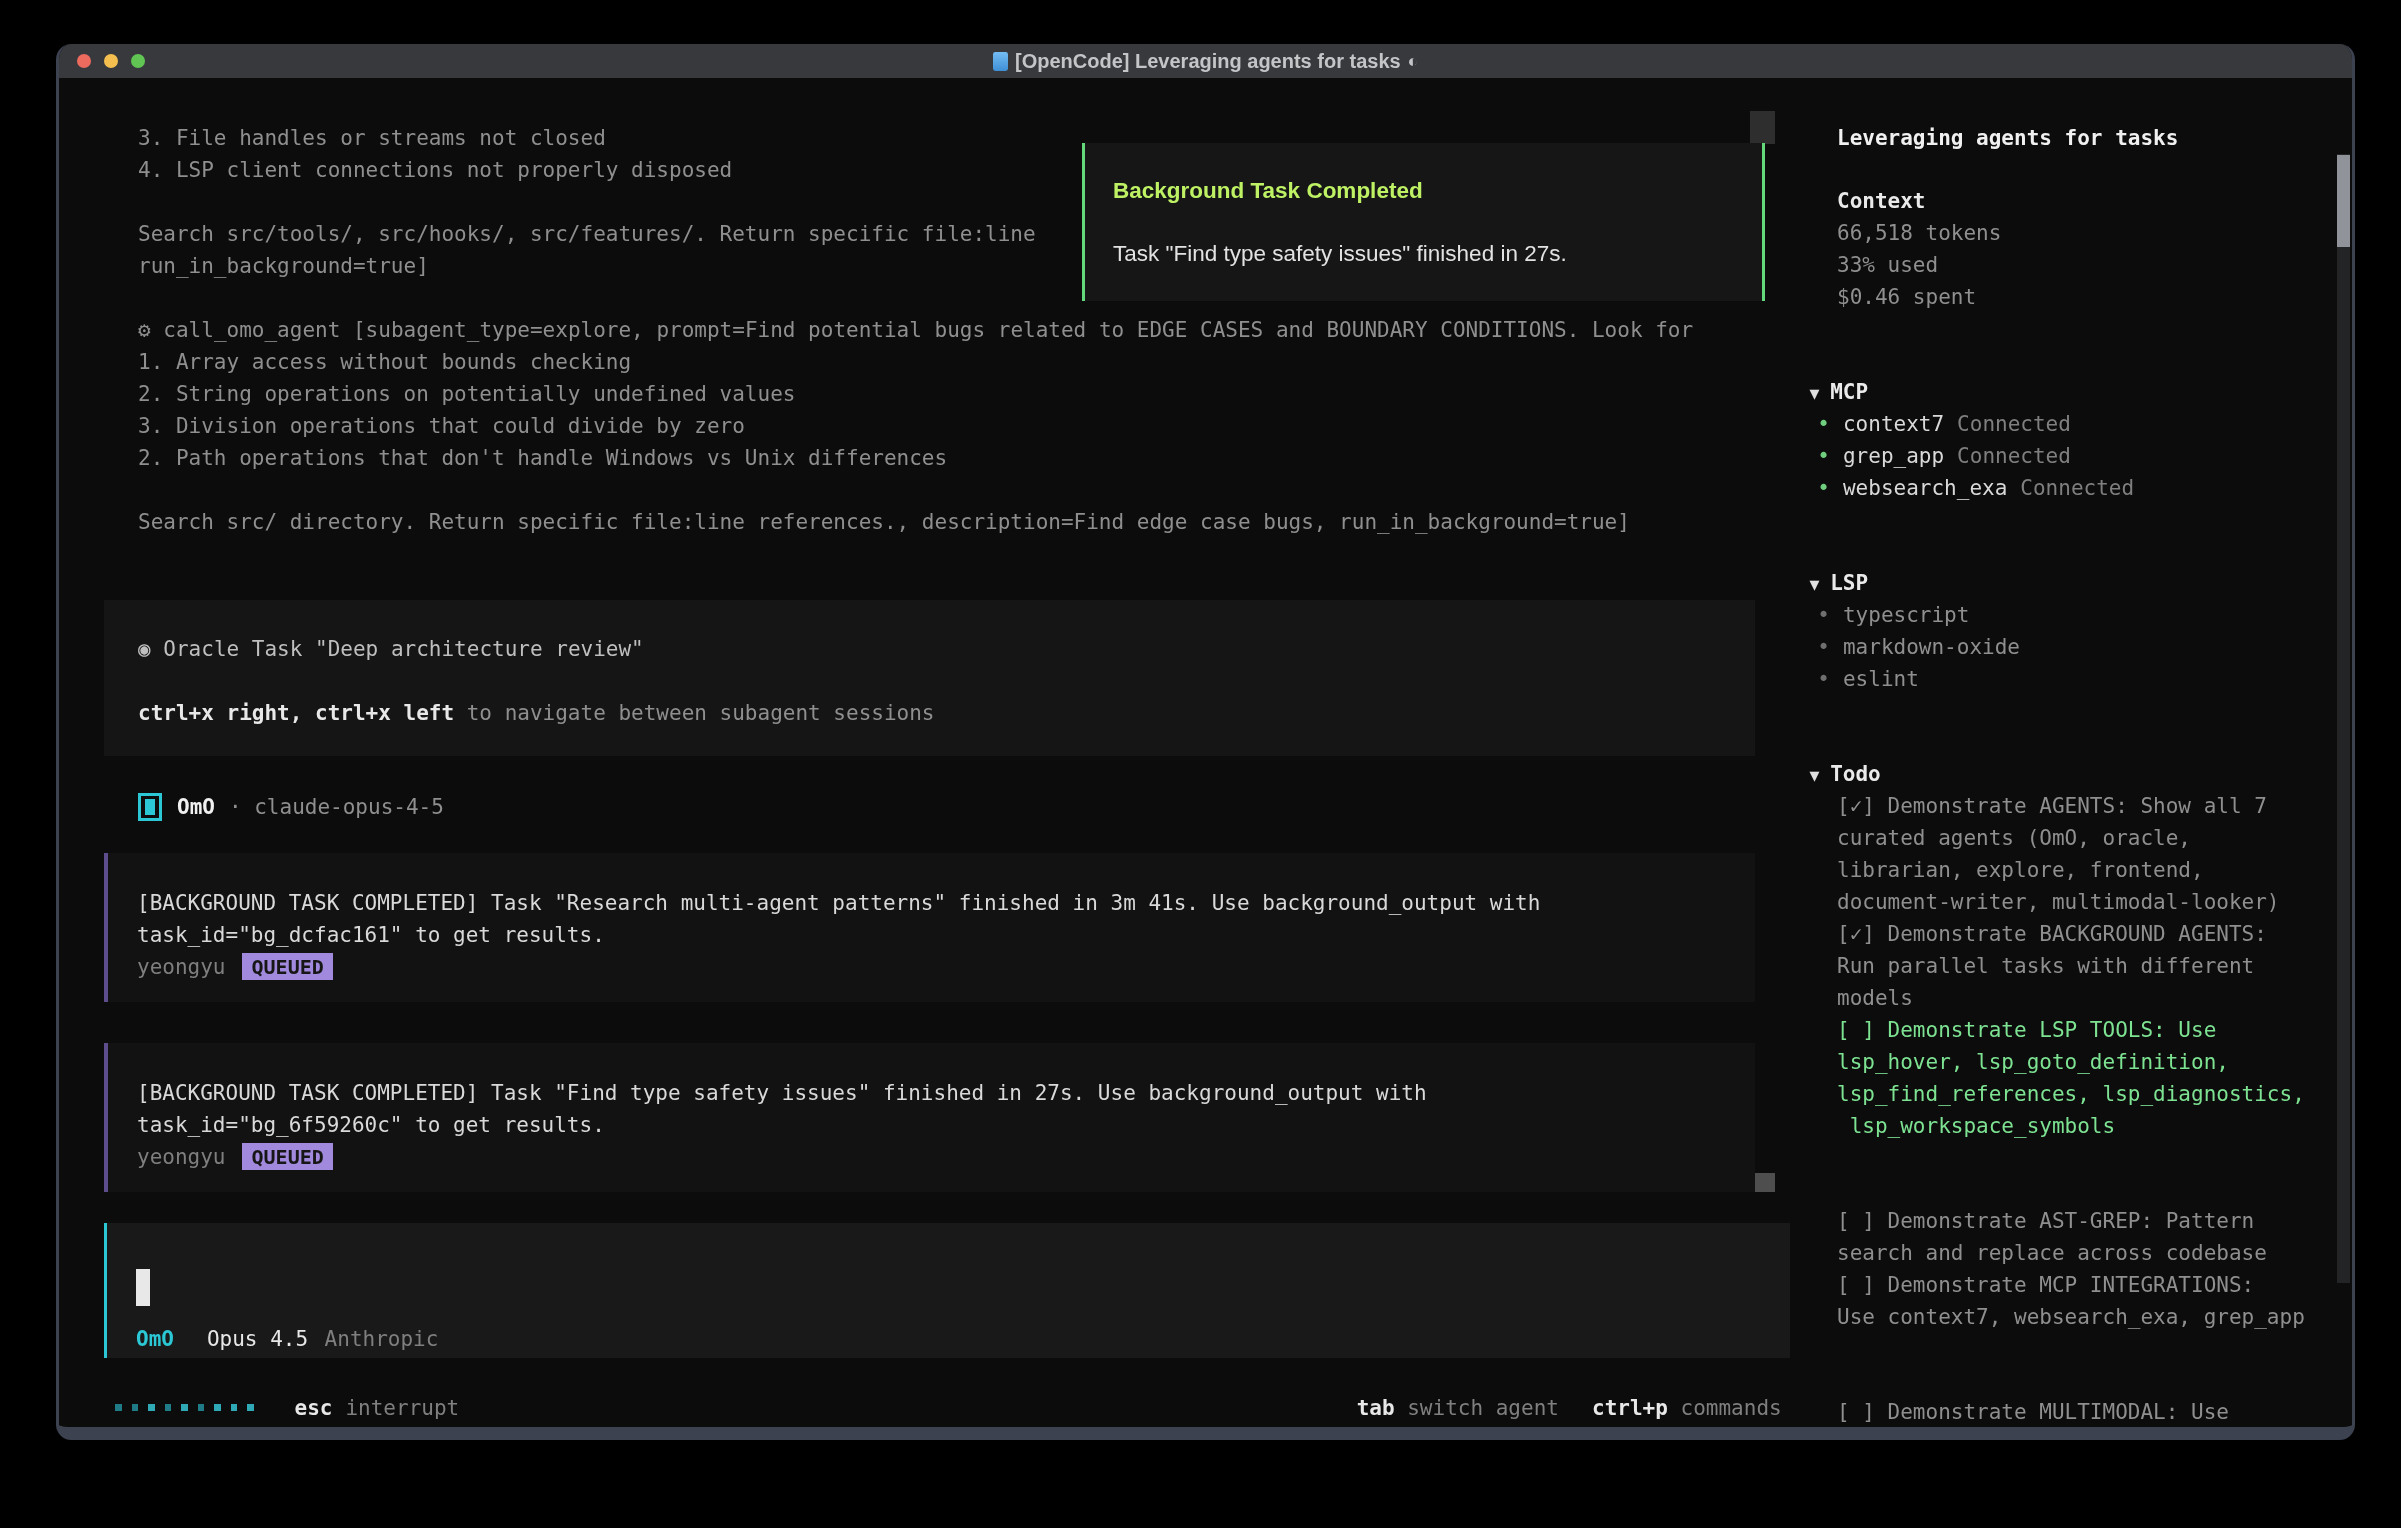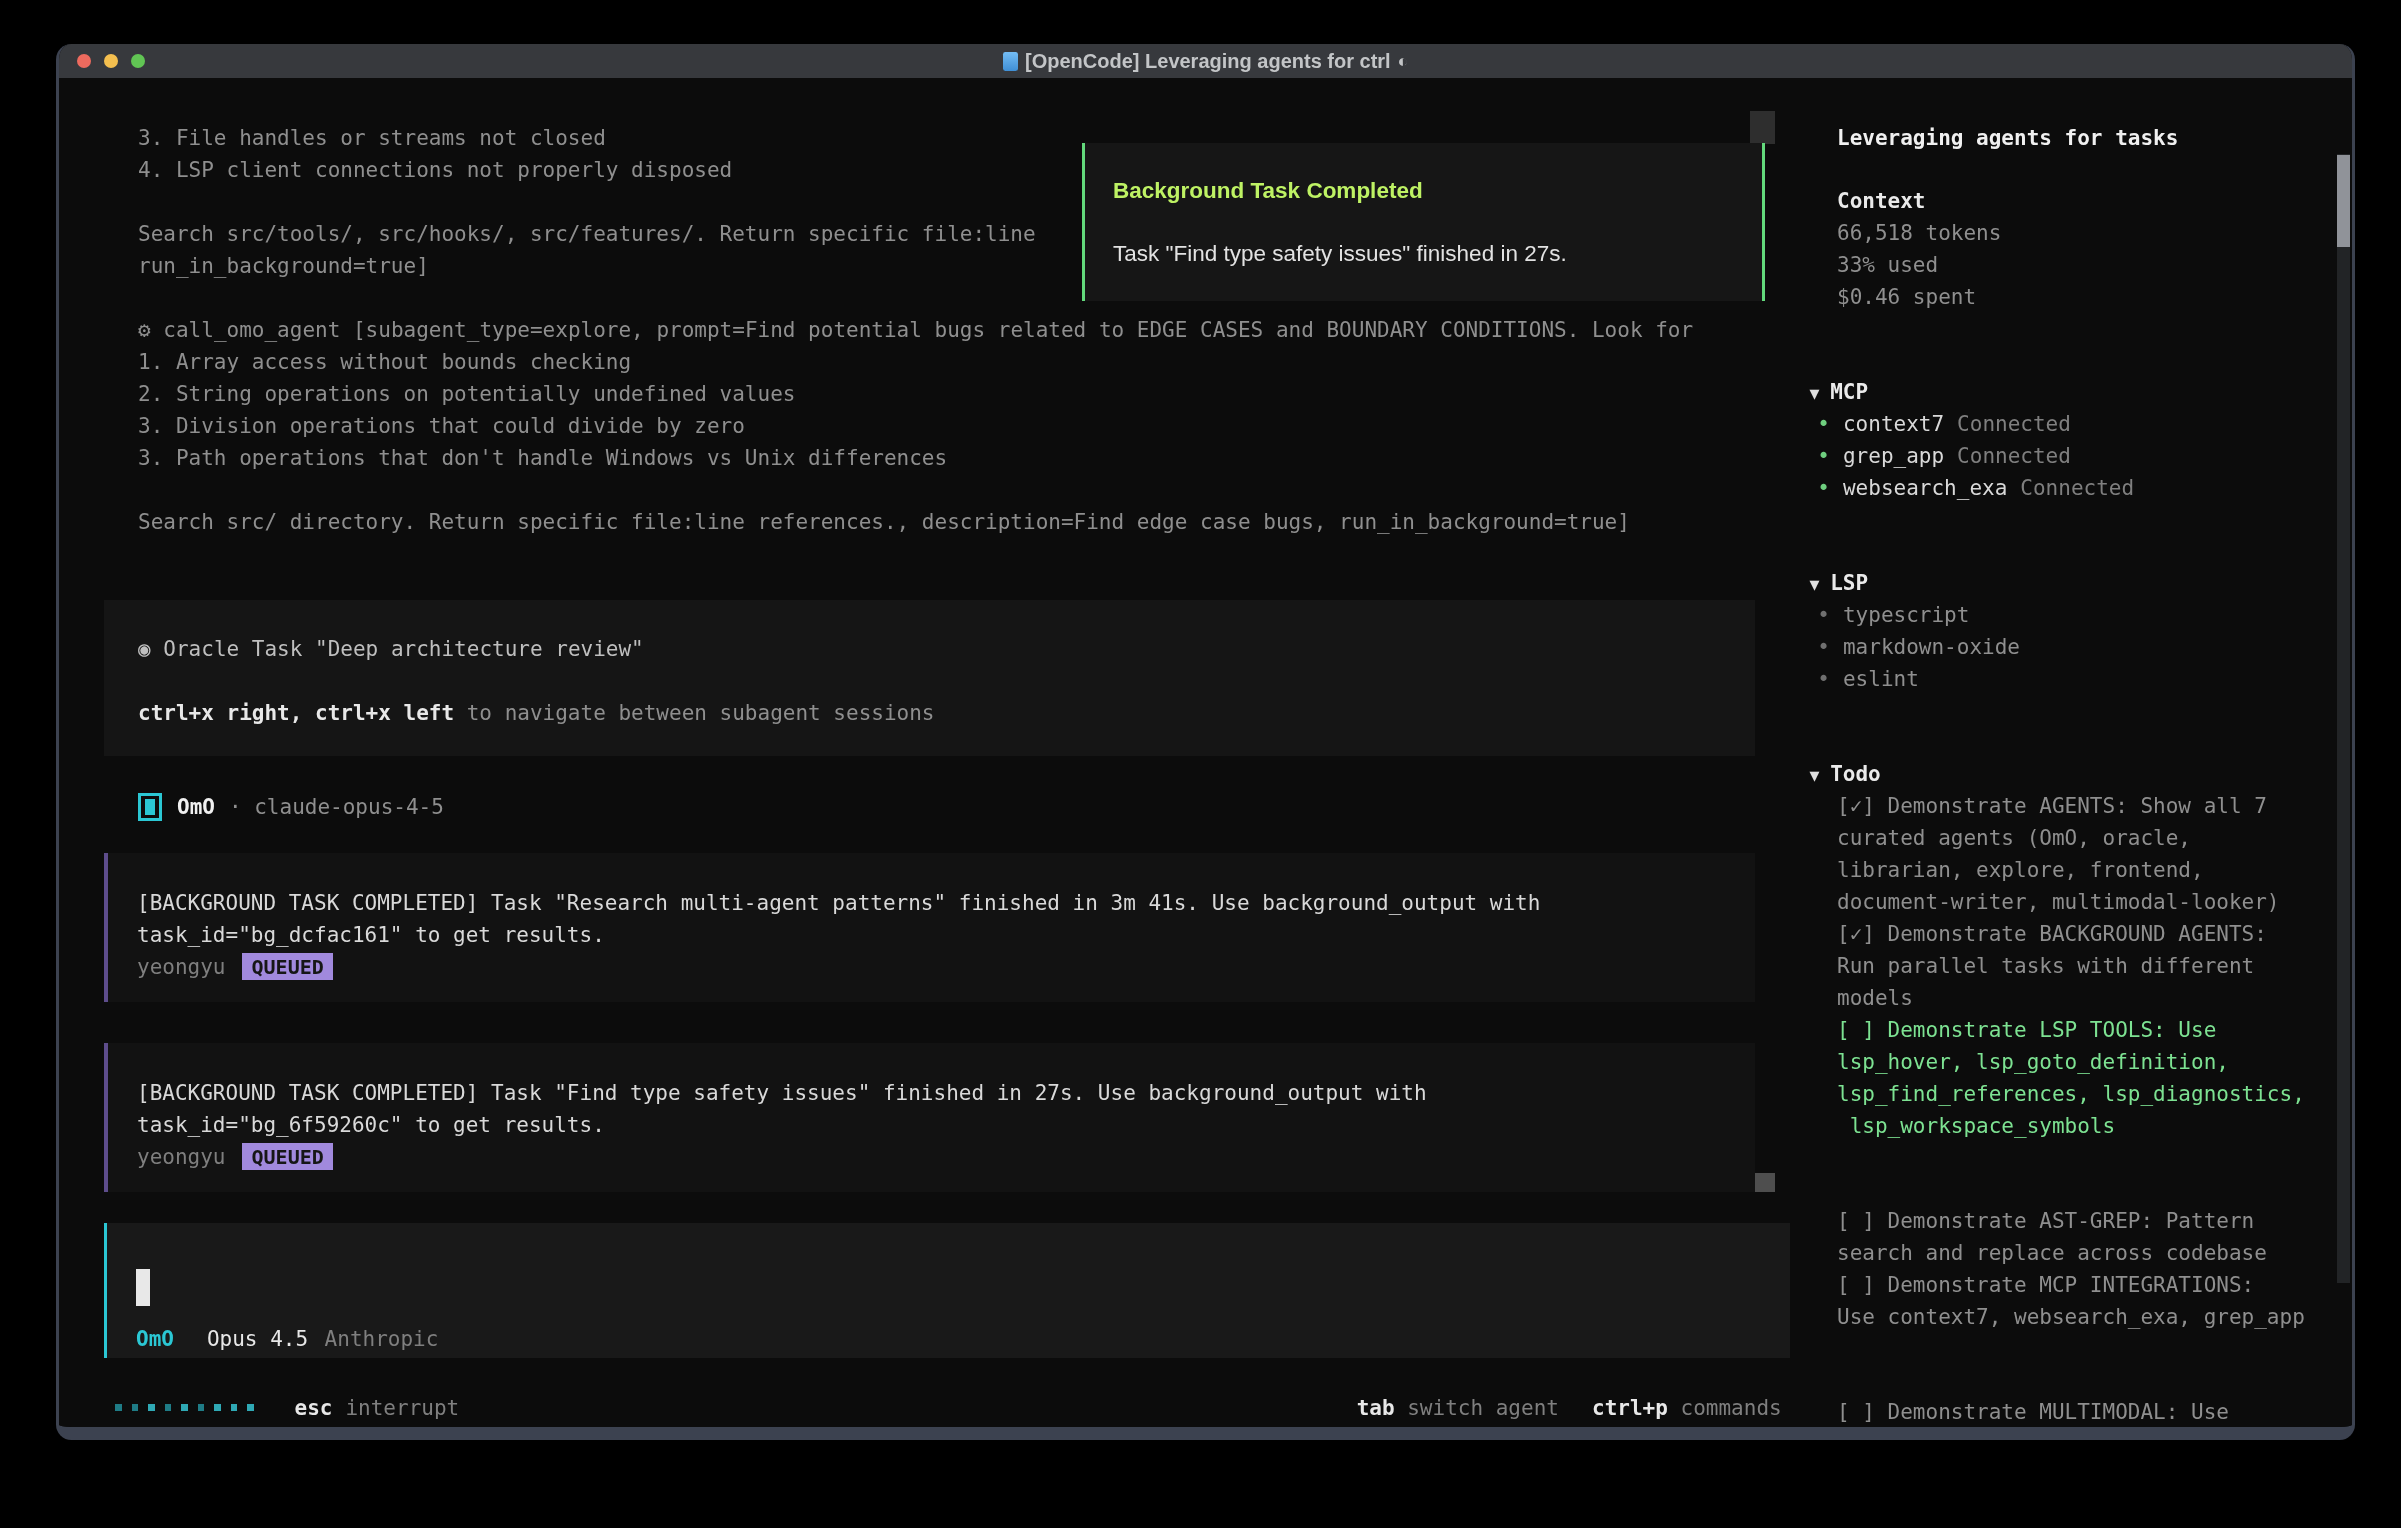--- a/index.html
+++ b/index.html
@@ -102,21 +102,21 @@
 <div class="window">
 
   <div class="titlebar">
     <div class="traffic">
       <span class="tl-red"></span>
       <span class="tl-yellow"></span>
       <span class="tl-green"></span>
     </div>
     <div class="title-wrap">
       <span class="doc-icon"></span>
-      <span>[OpenCode] Leveraging agents for ctrl</span>
+      <span>[OpenCode] Leveraging agents for tasks</span>
       <span class="half-moon">◐</span>
     </div>
   </div>
 
   <div class="content">
 
     <div class="toast">
       <div class="toast-title">Background Task Completed</div>
       <div class="toast-body">Task "Find type safety issues" finished in 27s.</div>
     </div>
@@ -133,21 +133,21 @@
       <div class="gray">
           <div class="tline">Search src/tools/, src/hooks/, src/features/. Return specific file:line</div>
           <div class="tline">run_in_background=true]</div>
         </div>
       <div class="blank"></div>
       <div class="tline gray"><span>⚙</span><span> </span><span>call_omo_agent [subagent_type=explore, prompt=Find potential bugs related to EDGE CASES and BOUNDARY CONDITIONS. Look for</span></div>
       <div class="gray">
           <div class="tline">1. Array access without bounds checking</div>
           <div class="tline">2. String operations on potentially undefined values</div>
           <div class="tline">3. Division operations that could divide by zero</div>
-          <div class="tline">3. Path operations that don't handle Windows vs Unix differences</div>
+          <div class="tline">2. Path operations that don't handle Windows vs Unix differences</div>
         </div>
       <div class="blank"></div>
       <div class="tline gray">Search src/ directory. Return specific file:line references., description=Find edge case bugs, run_in_background=true]</div>
 
       <div class="panel oracle">
         <div class="tline oracle-title"><span>◉</span><span> </span><span>Oracle Task "Deep architecture review"</span></div>
         <div class="blank"></div>
         <div class="tline"><span class="hint-strong">ctrl+x right, ctrl+x left</span><span class="gray"> to navigate between subagent sessions</span></div>
       </div>
 

